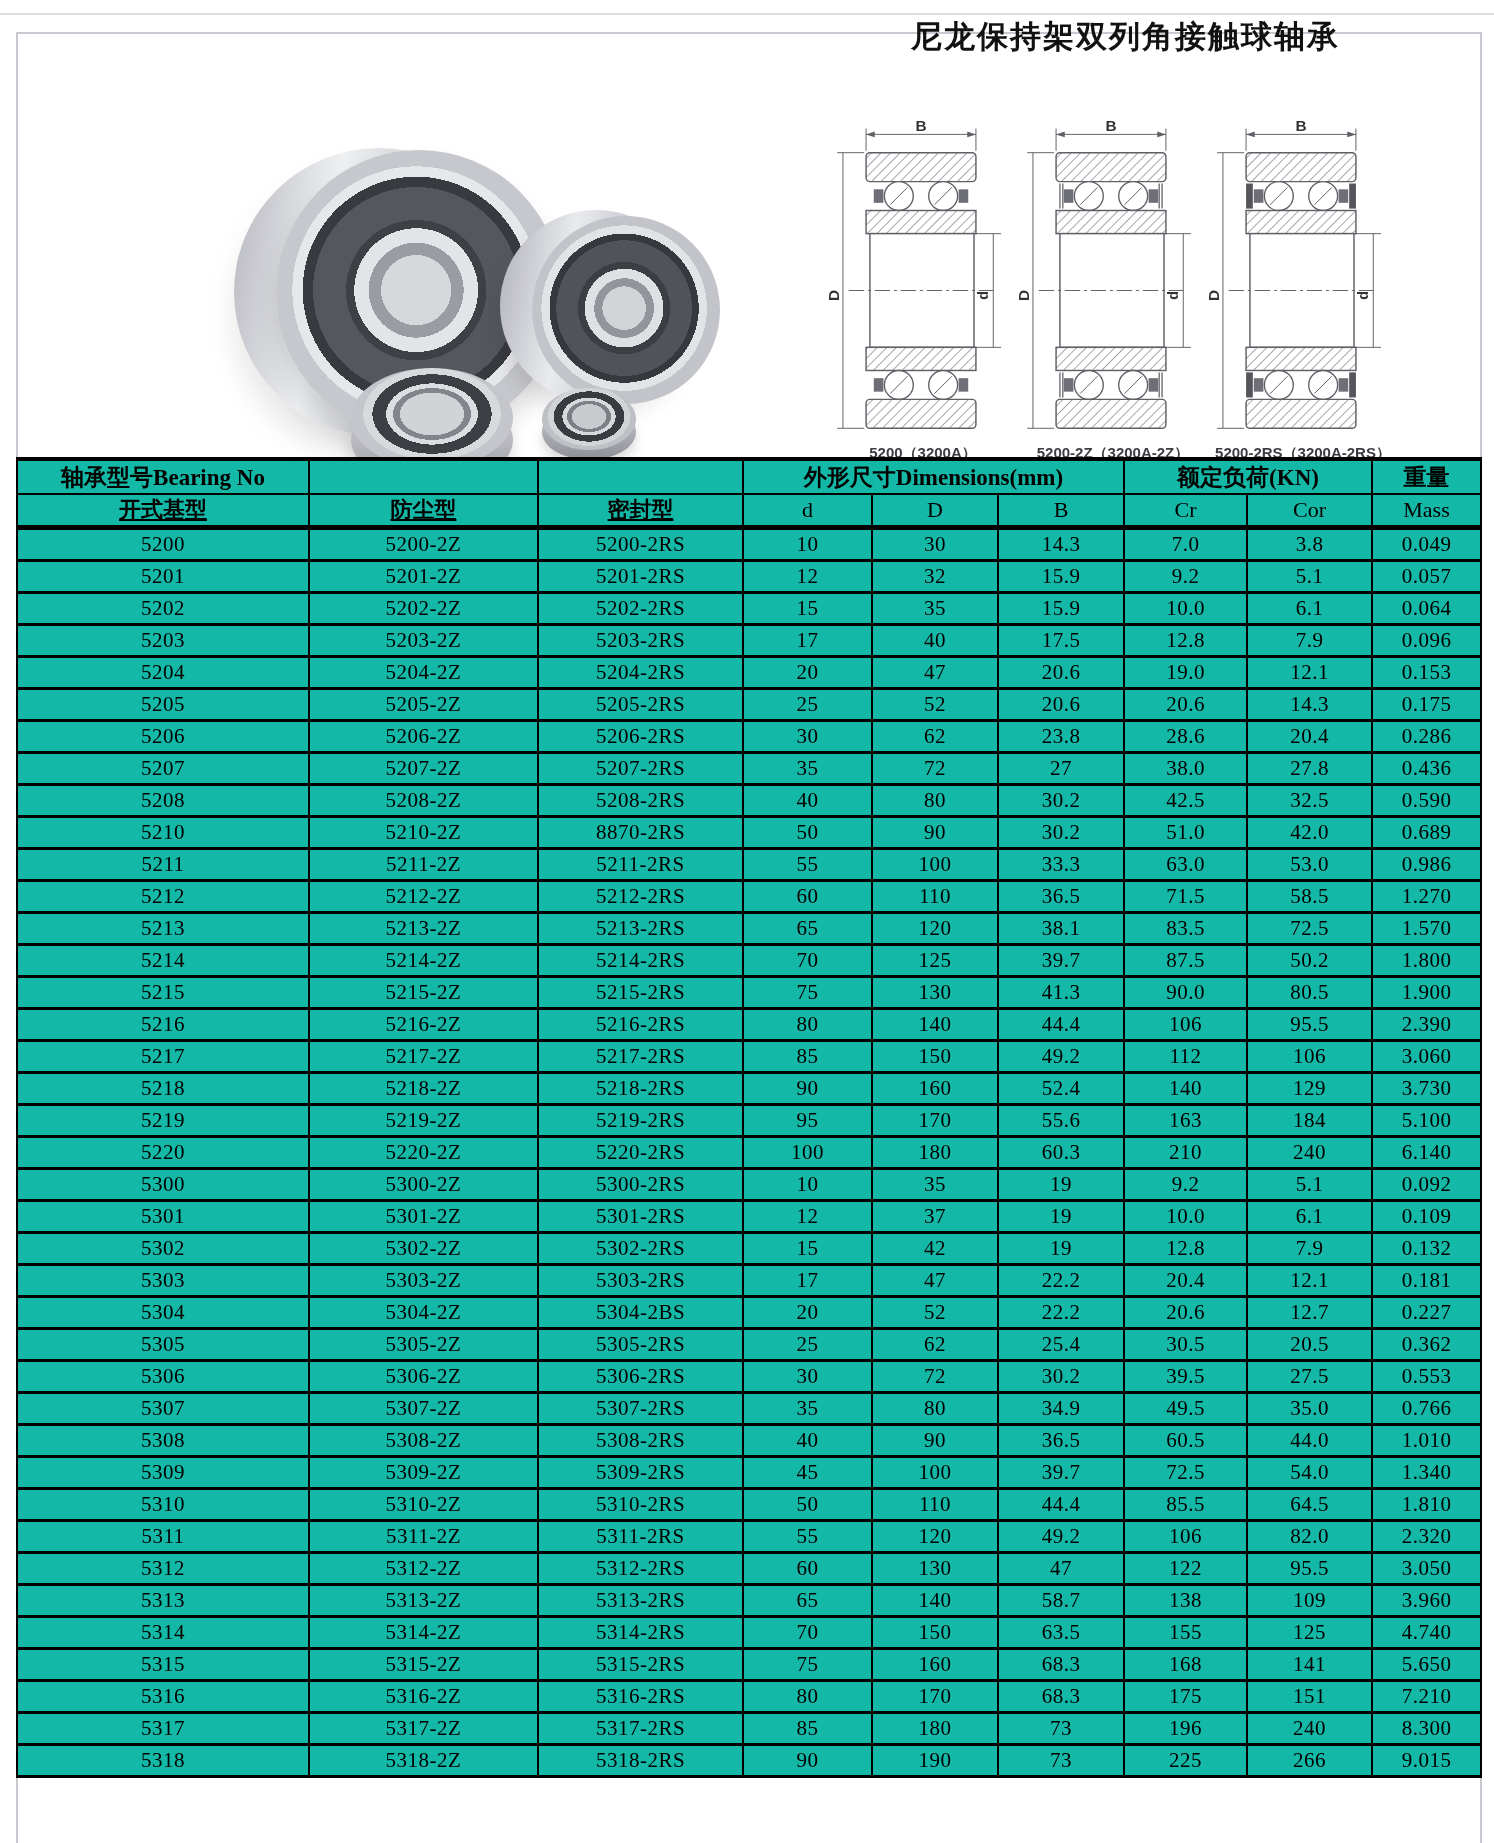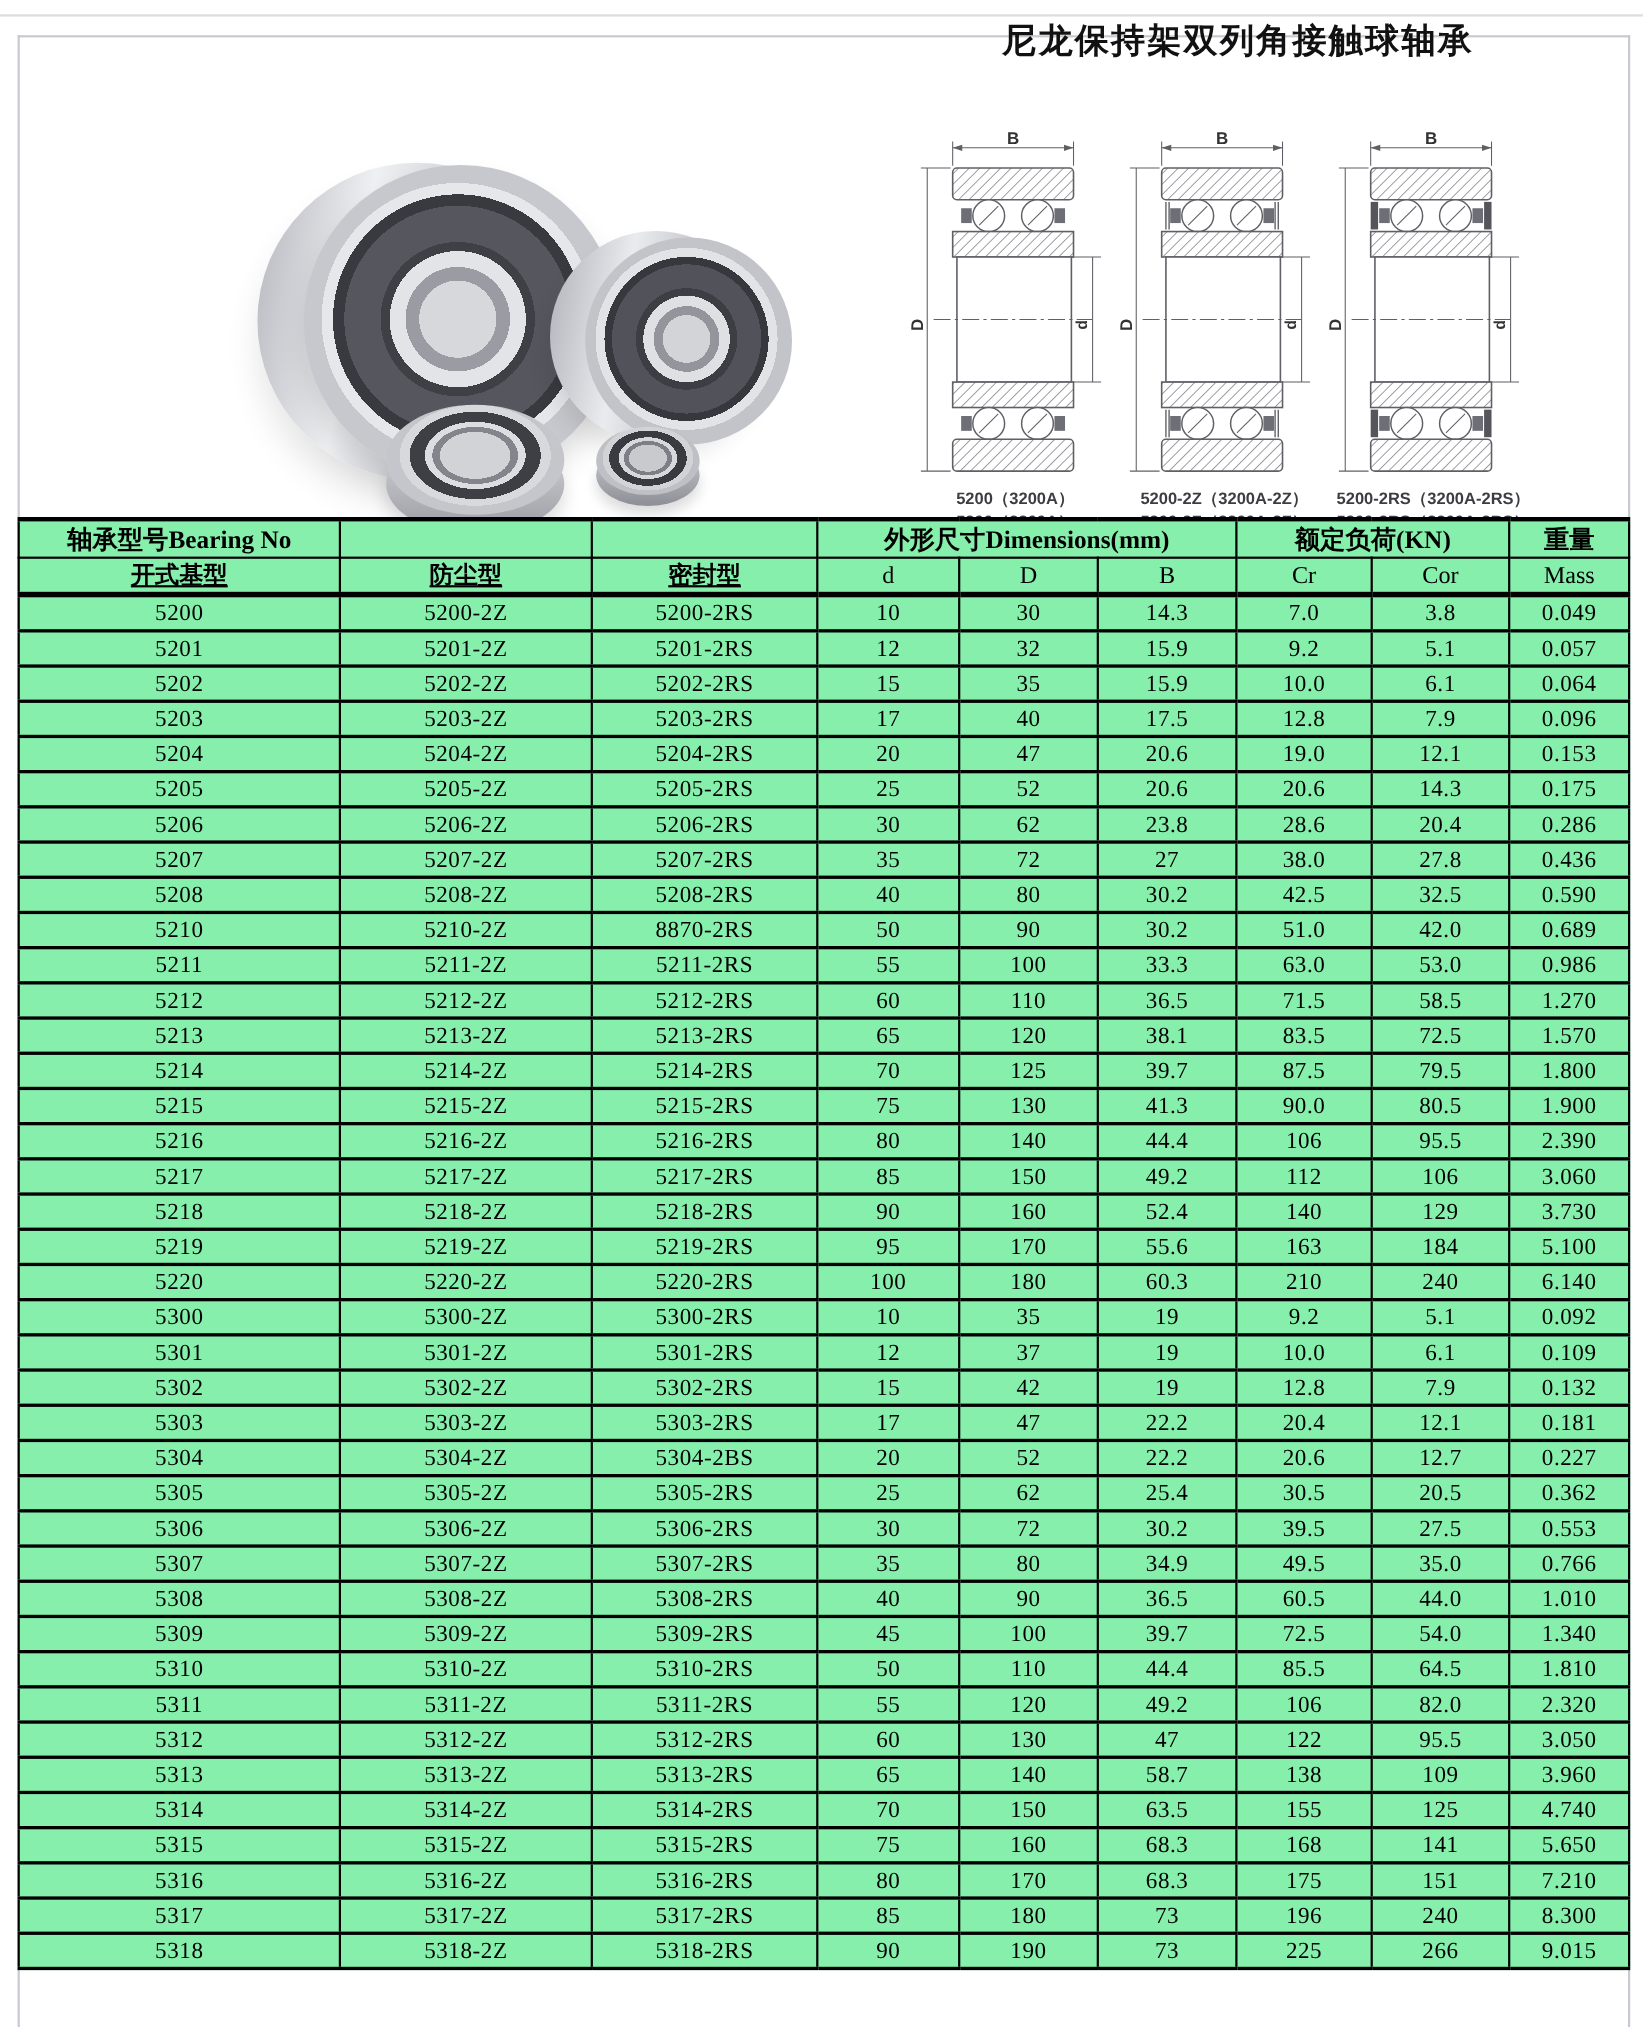--- a/index.html
+++ b/index.html
@@ -44,21 +44,21 @@
       background:radial-gradient(ellipse at 50% 46%,
         #c9cace 0 26%, #7e7e86 26% 33%, #d7d8dc 33% 40%,
         #3a3a41 40% 53%, #d2d3d7 53% 62%, #bfc0c6 62% 100%);}
   
   .diag{position:absolute;top:118px;width:190px;z-index:1;}
   .d1{left:828px;} .d2{left:1018px;} .d3{left:1208px;}
   .cap{position:relative;left:50%;transform:translateX(-50%);width:max-content;margin-top:2px;
       font-family:"Liberation Sans","DejaVu Sans",sans-serif;font-weight:bold;font-size:15px;
       line-height:21px;color:#3c3c42;text-align:left;white-space:nowrap;}
   
-  .spec{position:absolute;left:16px;top:470px;width:1464px;z-index:3;background:#86efac;
+  .spec{position:absolute;left:16px;top:457px;width:1464px;z-index:3;background:#14b8a6;
       border-collapse:collapse;table-layout:fixed;}
   .spec th,.spec td{border-left:2px solid #000;border-right:2px solid #000;
       text-align:center;vertical-align:middle;padding:0;overflow:hidden;white-space:nowrap;}
   .spec{border:2px solid #000;}
   .gh th{height:32px;border-top:4px solid #000;border-bottom:2px solid #000;
       font-size:23px;font-weight:bold;color:#000;}
   .sh th{height:29px;border-top:2px solid #000;border-bottom:5px solid #000;
       font-size:22px;color:#000;font-weight:normal;}
   .sh th.zh{font-weight:bold;text-decoration:underline;}
   .spec td{height:29px;border-top:3px solid #000;border-bottom:3px solid #000;
@@ -429,21 +429,21 @@
           <td>1.570</td>
         </tr>
         <tr>
           <td>5214</td>
           <td>5214-2Z</td>
           <td>5214-2RS</td>
           <td>70</td>
           <td>125</td>
           <td>39.7</td>
           <td>87.5</td>
-          <td>79.5</td>
+          <td>50.2</td>
           <td>1.800</td>
         </tr>
         <tr>
           <td>5215</td>
           <td>5215-2Z</td>
           <td>5215-2RS</td>
           <td>75</td>
           <td>130</td>
           <td>41.3</td>
           <td>90.0</td>

